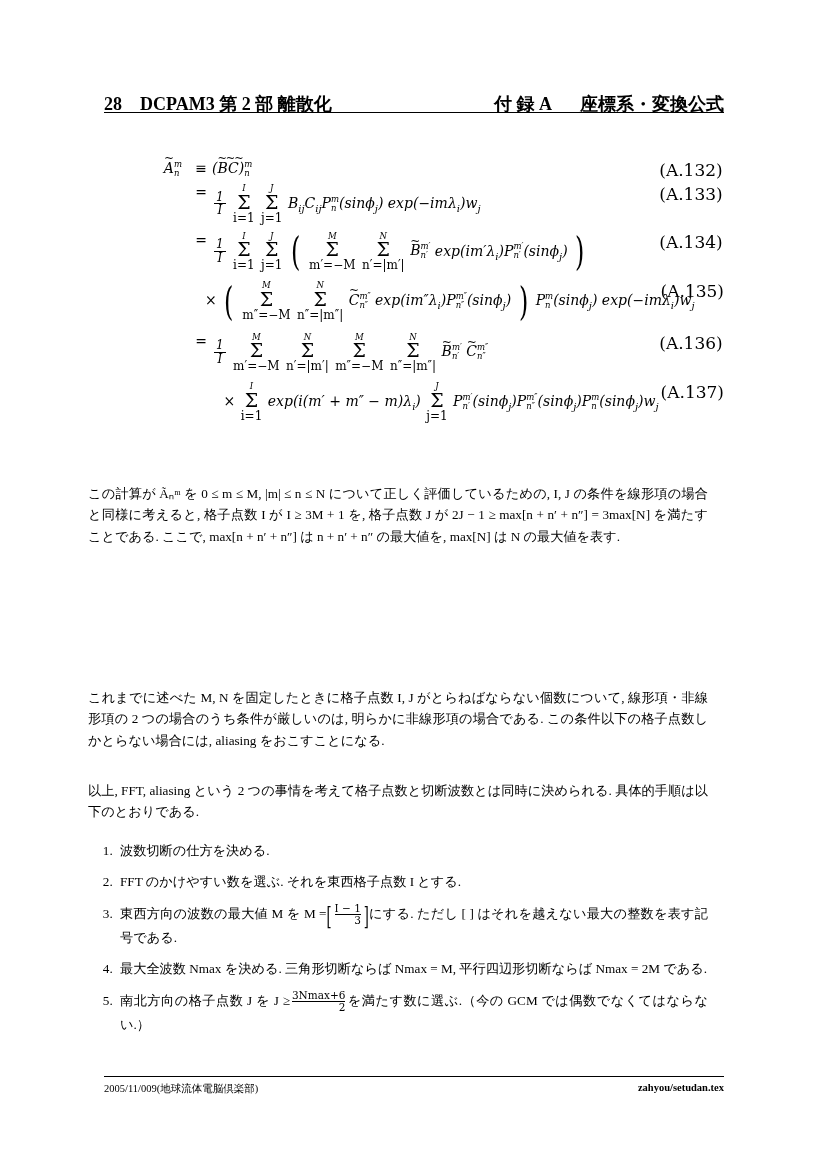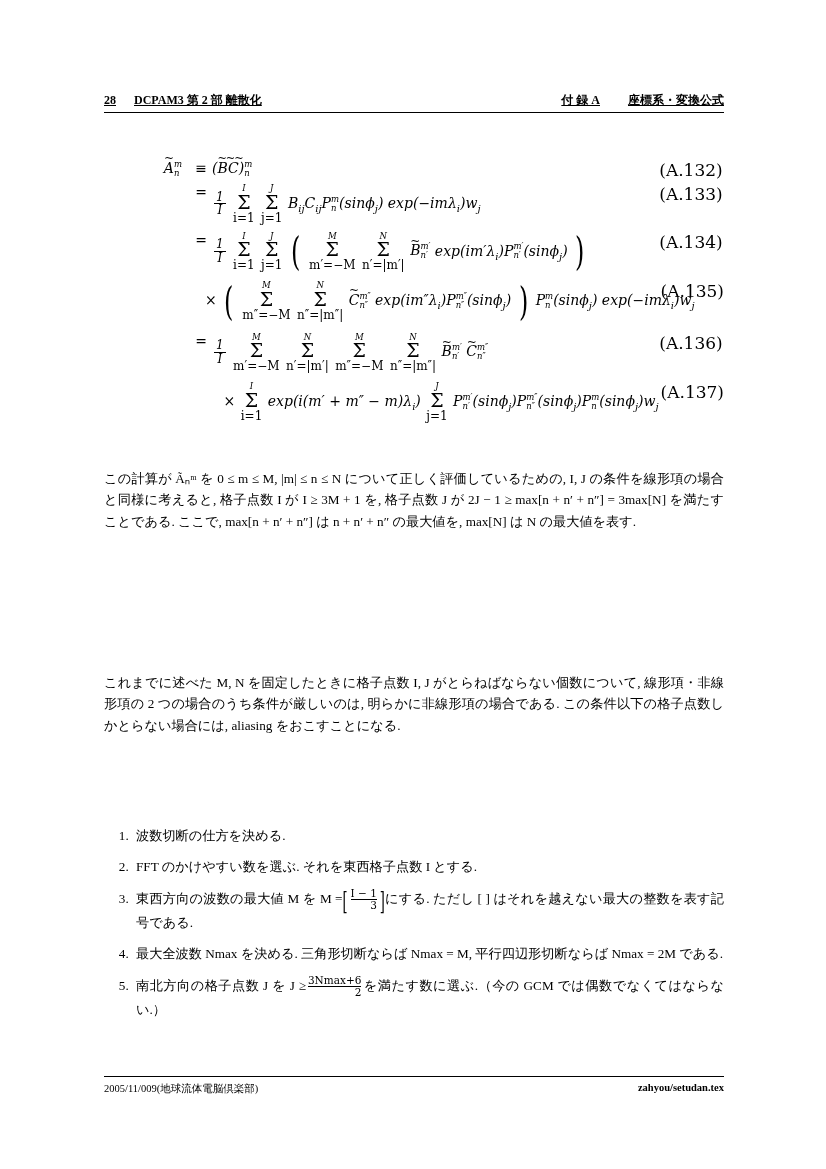--- a/index.html
+++ b/index.html
@@ -23,25 +23,24 @@
     box-sizing: border-box;
     padding: 0;
   }
 
   
   .header {
     position: absolute;
     left: 104px;
     top: 92px;
     width: 620px;
-    font-size: 12px;
+    font-size: 18px;
     display: flex;
     justify-content: space-between;
     align-items: baseline;
-    text-decoration: underline;
   }
   .header-left {
     font-weight: bold;
     white-space: nowrap;
   }
   .header-left .pg {
     margin-right: 18px;
   }
   .header-right {
     font-weight: bold;
@@ -174,25 +173,26 @@
     width: 100%;
     text-align: center;
     font-size: 0.8em;
     font-style: normal;
     letter-spacing: -1px;
   }
 
   
   .body-text {
     position: absolute;
-    left: 104px;
+    left: 88px;
     width: 620px;
     font-size: 13.2px;
     line-height: 1.62;
     text-align: justify;
+    margin-top: 15px;
   }
   .para { margin-bottom: 14px; }
 
   ol.steps {
     margin: 0;
     padding-left: 28px;
     font-size: 13.2px;
     line-height: 1.62;
   }
   ol.steps > li {
@@ -353,20 +353,23 @@
 
   <div class="body-text" style="top:468px;">
     <div class="para">この計算が Ãₙᵐ を 0 ≤ m ≤ M, |m| ≤ n ≤ N について正しく評価しているための, I, J の条件を線形項の場合と同様に考えると, 格子点数 I が I ≥ 3M + 1 を, 格子点数 J が 2J − 1 ≥ max[n + n′ + n″] = 3max[N] を満たすことである. ここで, max[n + n′ + n″] は n + n′ + n″ の最大値を, max[N] は N の最大値を表す.</div>
   </div>
 
 
   <div class="body-text" style="top:672px;">
     <div class="para">これまでに述べた M, N を固定したときに格子点数 I, J がとらねばならない個数について, 線形項・非線形項の 2 つの場合のうち条件が厳しいのは, 明らかに非線形項の場合である. この条件以下の格子点数しかとらない場合には, aliasing をおこすことになる.</div>
   </div>
 
+  <div class="body-text" style="top:765px;">
+    <div class="para">以上, FFT, aliasing という 2 つの事情を考えて格子点数と切断波数とは同時に決められる. 具体的手順は以下のとおりである.</div>
+  </div>
 
   <div class="body-text" style="top:825px;">
     <ol class="steps">
       <li>
         <span>波数切断の仕方を決める.</span>
       </li>
       <li>
         <span>FFT のかけやすい数を選ぶ. それを東西格子点数 I とする.</span>
       </li>
       <li>

